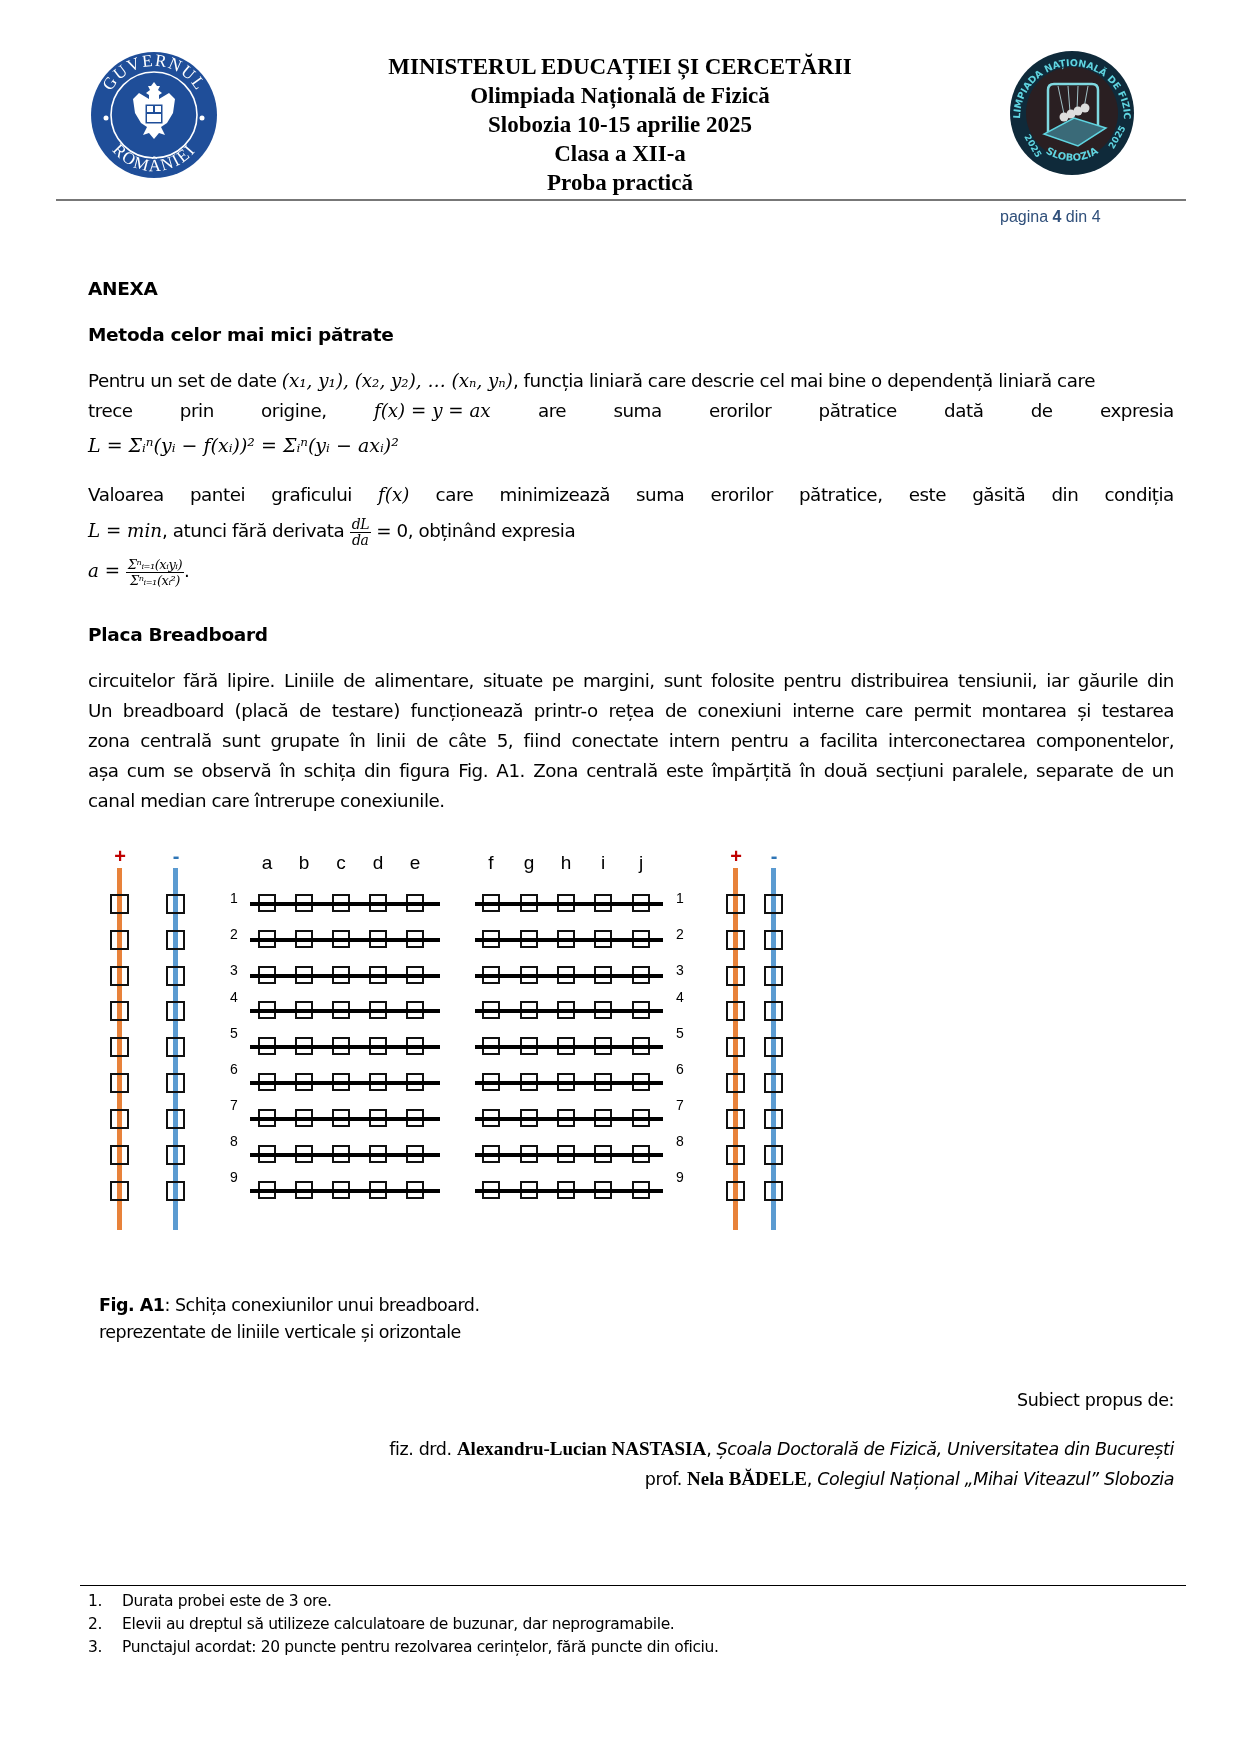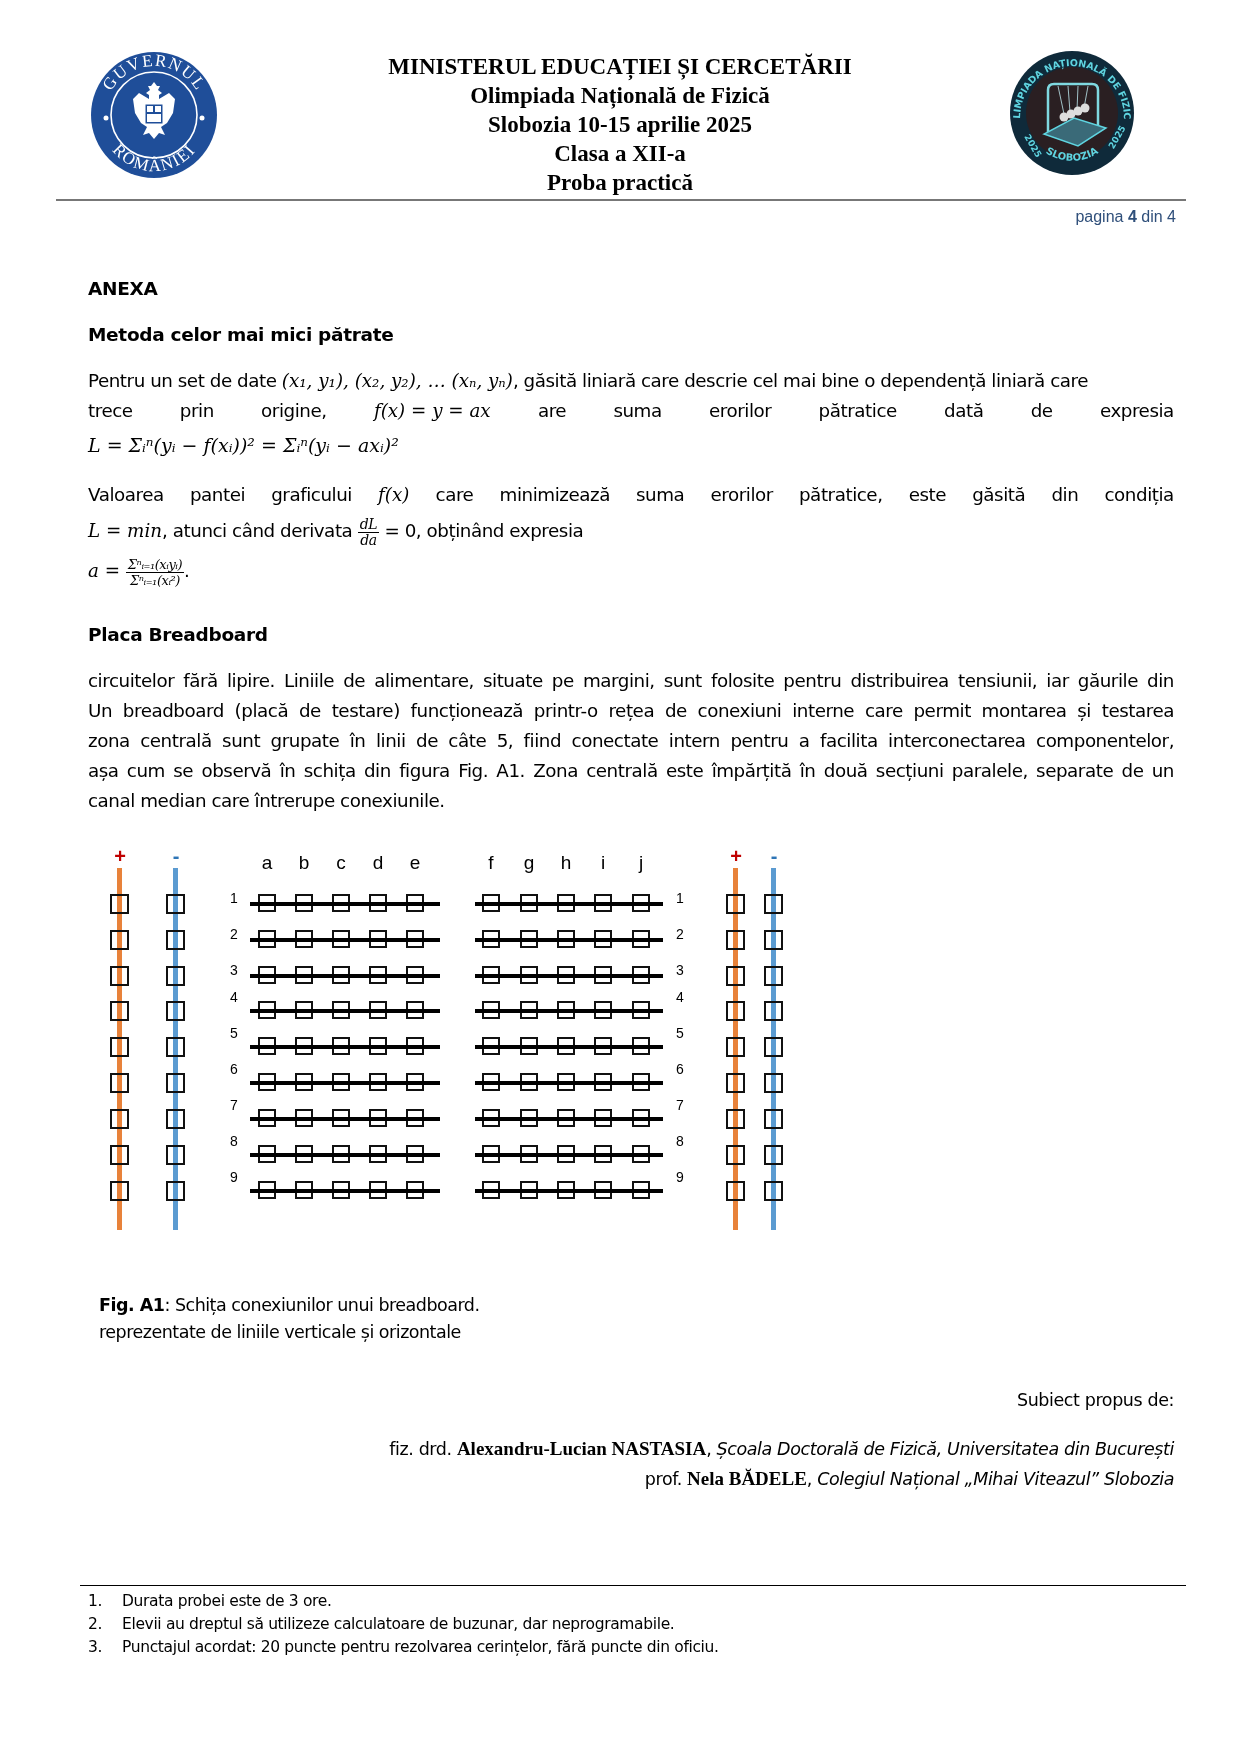--- a/index.html
+++ b/index.html
@@ -6,21 +6,21 @@
   html, body { width: 1241px; height: 1755px; background: #ffffff; }
   body { position: relative; font-family: "Liberation Sans", "DejaVu Sans", sans-serif; color: #000; overflow: hidden; }
 
   .abs { position: absolute; }
 
   
   .logo-gov { left: 89px; top: 50px; width: 130px; height: 130px; }
   .logo-onf { left: 1008px; top: 48px; width: 128px; height: 130px; }
   .hdr { left: 300px; top: 52px; width: 640px; text-align: center; font-family: "Liberation Serif", "DejaVu Serif", serif; font-weight: bold; font-size: 23px; line-height: 29px; }
   .hdr-rule { left: 56px; top: 199px; width: 1130px; height: 2px; background: #777; }
-  .page-no { left: 1000px; top: 208px; width: 176px; text-align: right; font-size: 16px; color: #2f4f7a; }
+  .page-no { left: 1000px; top: 208px; width: 176px; font-size: 16px; color: #2f4f7a; }
   .page-no b { color: #2f4f7a; }
 
   
   .txt { font-family: "DejaVu Sans", sans-serif; font-size: 18.3px; line-height: 30px; letter-spacing: -0.45px; }
   .h { font-weight: bold; font-size: 18.5px; letter-spacing: -0.3px; }
   .just { text-align: justify; text-align-last: justify; width: 1086px; }
   .math { font-family: "DejaVu Serif", serif; font-style: italic; letter-spacing: 0; }
   .frac { display: inline-block; vertical-align: middle; text-align: center; font-family: "DejaVu Serif", serif; font-style: italic; font-size: 14px; line-height: 15px; }
   .frac .num { display: block; border-bottom: 1px solid #000; padding: 0 2px; }
   .frac .den { display: block; padding: 0 2px; }
@@ -121,21 +121,21 @@
   <span>pagina</span>
   <b>4</b>
   <span>din</span>
   <span>4</span>
 </div>
 
 <div class="abs txt h" style="left:88px; top:274px;">ANEXA</div>
 <div class="abs txt h" style="left:88px; top:320px;">Metoda celor mai mici pătrate</div>
 
 <div class="abs txt" style="left:88px; top:366px; width:1086px; white-space:nowrap;">
-  <span>Pentru un set de date </span><span class="math">(x₁, y₁), (x₂, y₂), … (xₙ, yₙ)</span><span>, găsită liniară care descrie cel mai bine o dependență liniară care</span>
+  <span>Pentru un set de date </span><span class="math">(x₁, y₁), (x₂, y₂), … (xₙ, yₙ)</span><span>, funcția liniară care descrie cel mai bine o dependență liniară care</span>
 </div>
 <div class="abs txt" style="left:88px; top:396px; width:1086px; display:flex; justify-content:space-between;">
   <span>trece</span>
   <span>prin</span>
   <span>origine,</span>
   <span class="math">f(x) = y = ax</span>
   <span>are</span>
   <span>suma</span>
   <span>erorilor</span>
   <span>pătratice</span>
@@ -154,21 +154,21 @@
   <span>minimizează</span>
   <span>suma</span>
   <span>erorilor</span>
   <span>pătratice,</span>
   <span>este</span>
   <span>găsită</span>
   <span>din</span>
   <span>condiția</span>
 </div>
 <div class="abs txt" style="left:88px; top:516px; white-space:nowrap;">
-  <span class="math">L = min</span><span>, atunci când derivata </span><span class="frac"><span class="num">dL</span><span class="den">da</span></span><span> = 0, obținând expresia</span>
+  <span class="math">L = min</span><span>, atunci fără derivata </span><span class="frac"><span class="num">dL</span><span class="den">da</span></span><span> = 0, obținând expresia</span>
 </div>
 <div class="abs txt" style="left:88px; top:556px; white-space:nowrap;">
   <span class="math">a = </span><span class="frac" style="font-size:13px;"><span class="num">Σⁿᵢ₌₁(xᵢyᵢ)</span><span class="den">Σⁿᵢ₌₁(xᵢ²)</span></span><span>.</span>
 </div>
 
 <div class="abs txt h" style="left:88px; top:620px;">Placa Breadboard</div>
 
 <div class="abs txt" style="left:88px; top:666px;">
   <div class="just">circuitelor fără lipire. Liniile de alimentare, situate pe margini, sunt folosite pentru distribuirea tensiunii, iar găurile din</div>
   <div class="just">Un breadboard (placă de testare) funcționează printr-o rețea de conexiuni interne care permit montarea și testarea</div>

